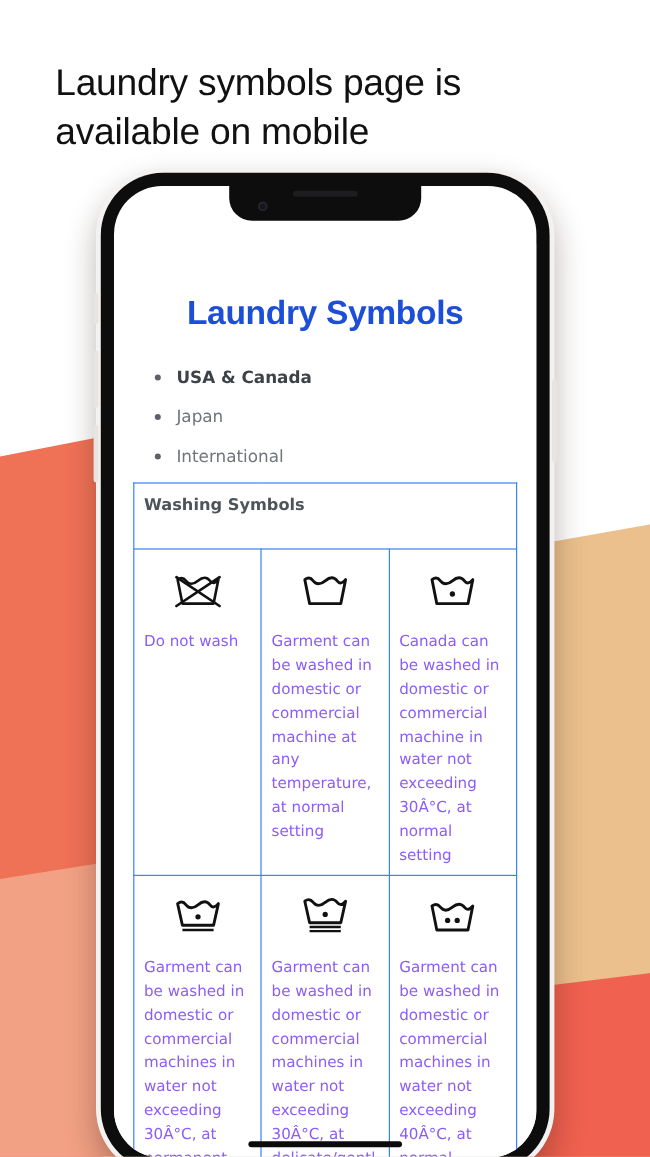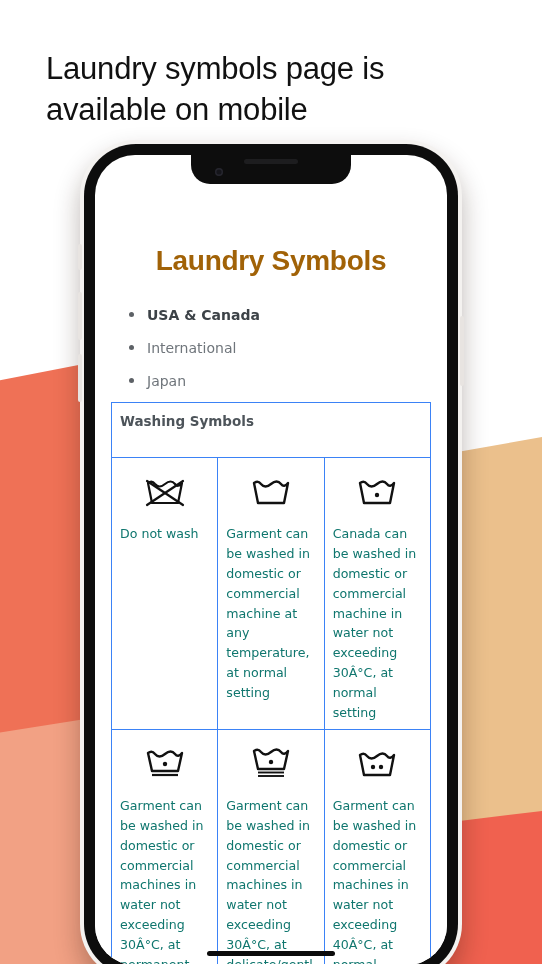--- a/index.html
+++ b/index.html
@@ -145,21 +145,21 @@
   }
 
   
   #page{
     position:absolute;left:0;right:0;top:48px;bottom:0;
     background:#fff;overflow:hidden;
   }
   #page-inner{padding:0 16px;box-sizing:border-box;}
 
   #page-title{
-    text-align:center;color:#a16207;
+    text-align:center;color:#1d4ed8;
     font-size:28px;font-weight:700;letter-spacing:-0.3px;
     margin:42px 0 0 0;
     font-family:"Liberation Sans", sans-serif;
   }
 
   #nav-list{
     list-style:none;margin:28px 0 0 0;padding:0 0 0 18px;
   }
   #nav-list li{
     position:relative;padding-left:18px;margin-bottom:8px;
@@ -192,21 +192,21 @@
     font-family:"DejaVu Sans", sans-serif;
   }
   #sym-table td.cell{
     padding:10px 8px 6px 8px;
   }
   .sym-wrap{
     height:46px;display:flex;align-items:center;justify-content:center;
   }
   .cell-text{
     margin-top:10px;
-    font-size:12.6px;line-height:1.58;color:#0f766e;
+    font-size:12.6px;line-height:1.58;color:#8b5cf6;
     font-family:"DejaVu Sans", sans-serif;
     word-wrap:break-word;
   }
 
   
   #home-indicator{
     position:absolute;left:50%;bottom:9px;transform:translateX(-50%);
     width:128px;height:5px;border-radius:3px;background:#0b0b0b;
     z-index:45;
   }
@@ -243,22 +243,22 @@
     </div>
 
 
     <div id="page">
       <div id="page-inner">
 
         <h2 id="page-title">Laundry Symbols</h2>
 
         <ul id="nav-list">
           <li class="active"><span>USA &amp; Canada</span></li>
+          <li class="dim"><span>Japan</span></li>
           <li class="dim"><span>International</span></li>
-          <li class="dim"><span>Japan</span></li>
         </ul>
 
         <table id="sym-table">
           <tbody>
             <tr>
               <td class="sect" colspan="3">Washing Symbols</td>
             </tr>
 
             <tr>
               <td class="cell">

